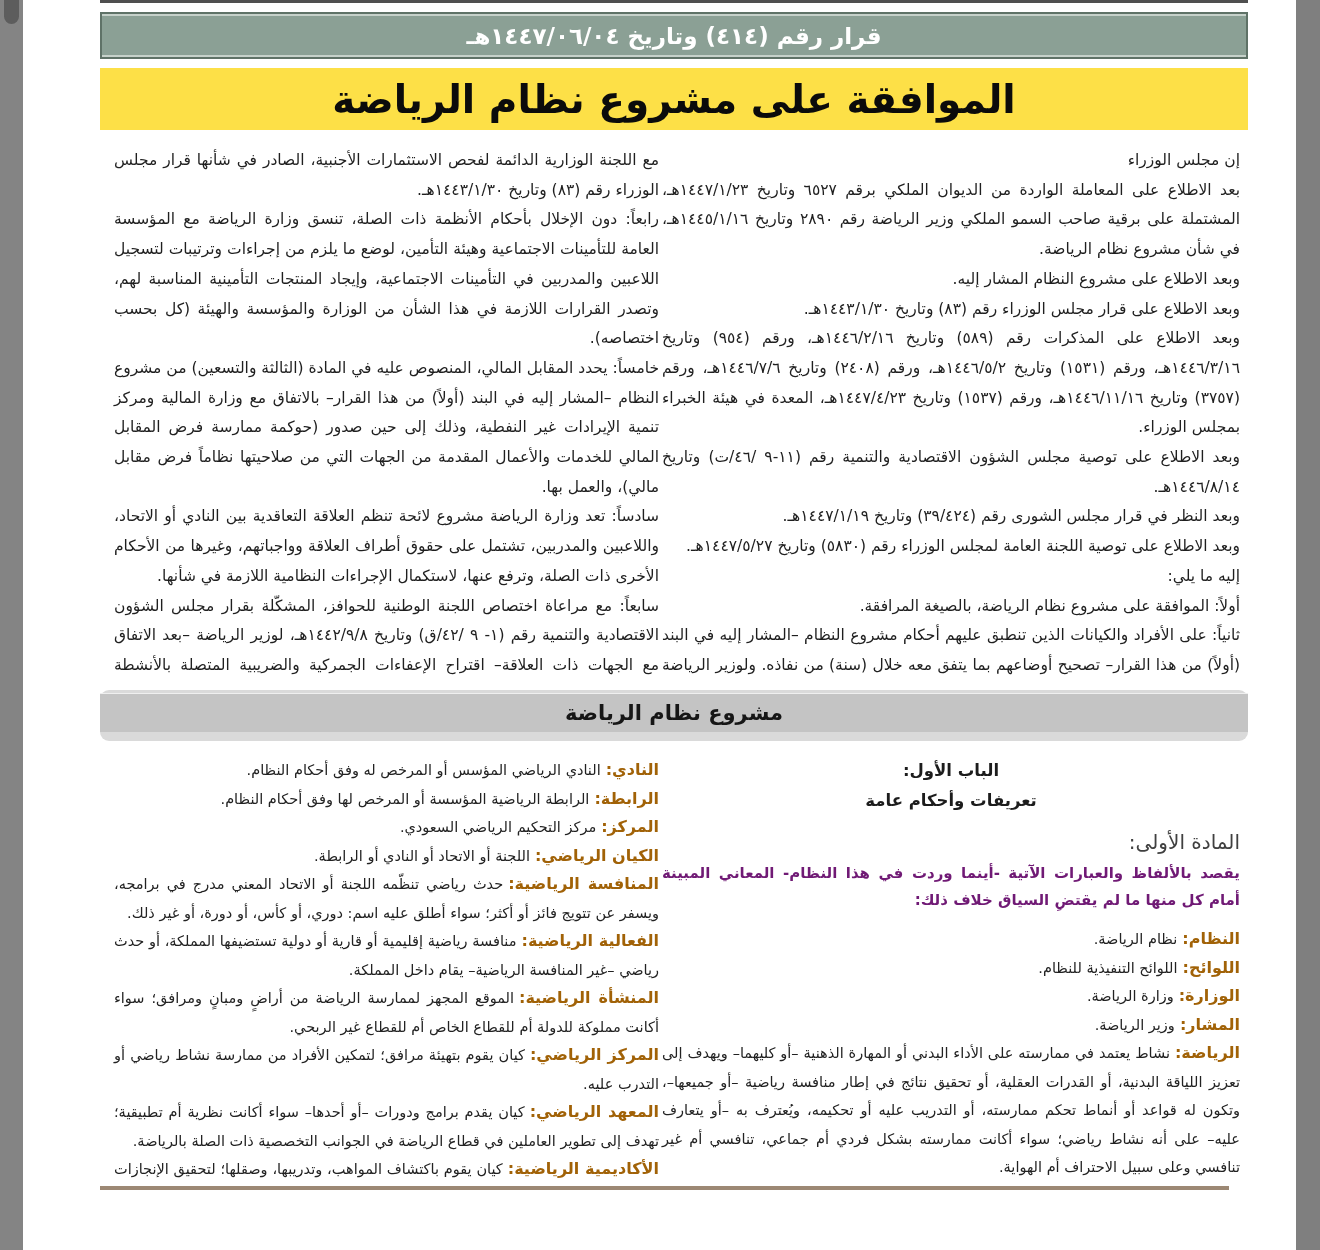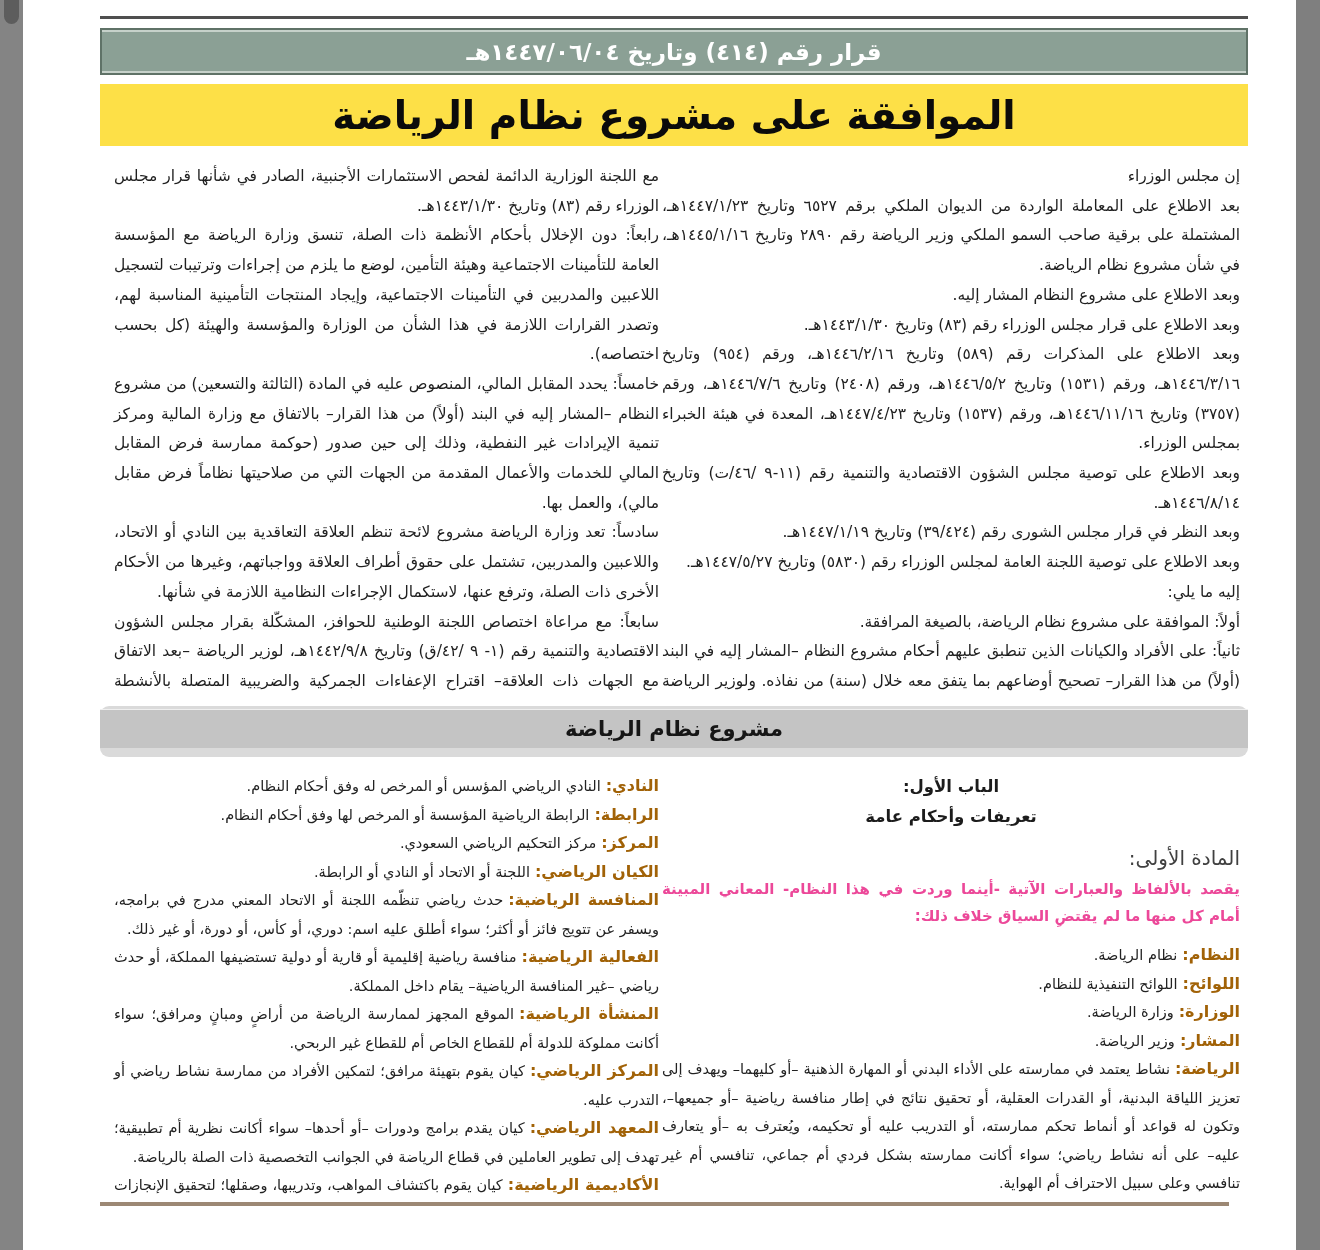--- a/index.html
+++ b/index.html
@@ -8,21 +8,21 @@
     font-family:"DejaVu Sans",sans-serif;
   }
   .stage{position:relative;width:1320px;height:1250px;background:#ffffff;}
 
   
   .scroll-left{position:absolute;left:0;top:0;width:23px;height:1250px;background:#848484;}
   .scroll-left .thumb{position:absolute;left:4px;top:0;width:15px;height:24px;background:#5d5d5d;border-radius:0 0 8px 8px;}
   .edge-right{position:absolute;right:0;top:0;width:24px;height:1250px;background:#7f7f7f;}
 
   
-  .page{position:absolute;left:100px;top:16px;width:1148px;direction:rtl;}
+  .page{position:absolute;left:100px;top:0;width:1148px;direction:rtl;}
   .topline{height:3px;background:#4f4f4f;width:100%;}
 
   .decision-bar{
     margin-top:9px;height:47px;background:#8BA095;
     border:2px solid #5F7267;
     box-shadow:inset 0 2px 0 #C6D1CA, inset 0 -2px 0 #C6D1CA;
     display:flex;align-items:center;justify-content:center;
     color:#ffffff;font-size:23px;font-weight:bold;letter-spacing:.5px;
     box-sizing:border-box;
   }
@@ -51,21 +51,21 @@
   }
 
   .law{margin-top:15px;height:426px;overflow:hidden;}
   .chapter-title,.chapter-sub{
     text-align:center;font-size:16.5px;font-weight:bold;color:#1c1c1c;line-height:30px;margin:0;
   }
   .article-title{
     margin:10px 0 0 0;font-size:20px;font-weight:400;color:#404040;line-height:32px;text-align:right;
   }
   .article-intro{
-    margin:2px 0 0 0;font-size:15px;line-height:27px;font-weight:700;color:#ec4899;text-align:justify;
+    margin:2px 0 0 0;font-size:15px;line-height:27px;font-weight:700;color:#701a75;text-align:justify;
   }
   .defs{margin-top:11px;}
   .def{margin:0;font-size:14.5px;line-height:28.5px;font-weight:400;color:#222;text-align:justify;}
   .def .term{font-weight:bold;font-size:16px;color:#a16207;margin-left:5px;}
 
   .bottom-rule{height:4px;background:#9C8874;margin:4px 19px 0 0;}
 </style>
 </head>
 <body>
 

